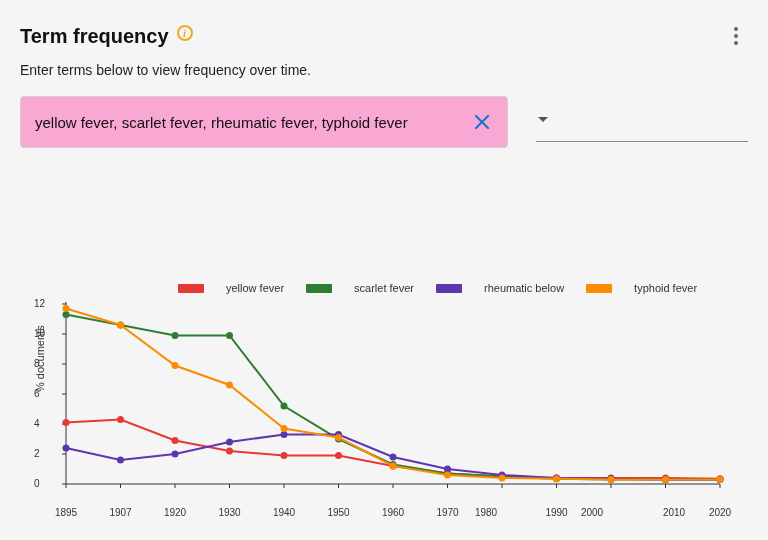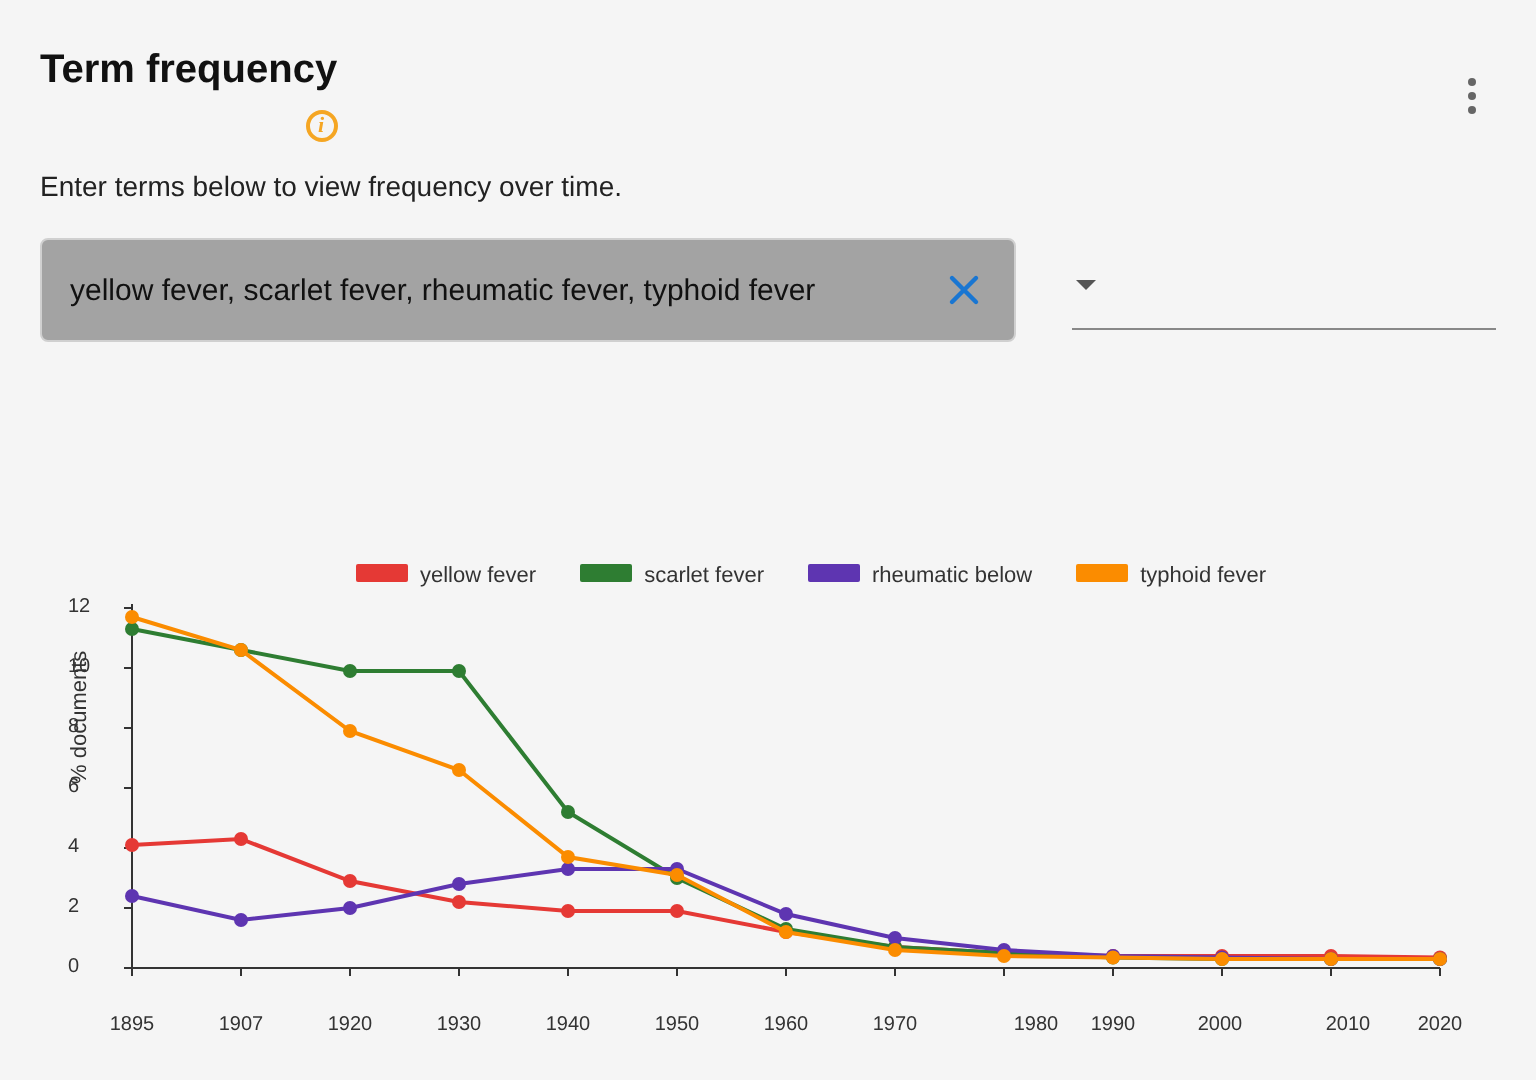--- a/index.html
+++ b/index.html
@@ -1,36 +1,36 @@
 <!DOCTYPE html>
 <html><head>
 <meta charset="utf-8">
 <style>
   * { box-sizing: border-box; margin: 0; padding: 0; }
   html, body { width: 768px; height: 540px; font-family: -apple-system, BlinkMacSystemFont, "Segoe UI", Helvetica, Arial, sans-serif; background: #f5f5f5; }
   .card { width: 768px; height: 540px; background: #f5f5f5; padding: 24px 20px 20px 20px; position: relative; }
   .header-row { display: flex; align-items: center; justify-content: space-between; }
-  .title-wrap { display: flex; align-items: flex-end; gap: 8px; flex-direction: column; }
+  .title-wrap { display: flex; align-items: flex-start; gap: 8px; }
   .title { font-size: 20px; font-weight: 700; color: #111; }
   .info-icon { width: 16px; height: 16px; border: 2px solid #f5a623; border-radius: 50%; display: inline-flex; align-items: center; justify-content: center; color: #f5a623; font-size: 11px; font-weight: 700; font-style: italic; font-family: Georgia, serif; }
   .kebab { width: 24px; height: 24px; display: flex; flex-direction: column; align-items: center; justify-content: center; gap: 3px; cursor: pointer; }
   .kebab span { width: 4px; height: 4px; background: #666; border-radius: 50%; }
   .subtitle { margin-top: 14px; font-size: 14px; color: #222; }
   .controls { margin-top: 18px; display: flex; align-items: center; gap: 28px; }
-  .terms-input { flex: 0 0 488px; height: 52px; background: #a3a3a3; border: 1px solid #d0d0d0; border-radius: 4px; display: flex; align-items: center; padding: 0 14px; }
+  .terms-input { flex: 0 0 488px; height: 52px; background: #f9a8d4; border: 1px solid #d0d0d0; border-radius: 4px; display: flex; align-items: center; padding: 0 14px; }
   .terms-input input { flex: 1; border: none; outline: none; font-size: 15px; color: #111; background: transparent; }
   .clear-btn { width: 22px; height: 22px; display: flex; align-items: center; justify-content: center; cursor: pointer; color: #1976d2; }
   .clear-btn svg { width: 16px; height: 16px; }
   .select-wrap { flex: 1; height: 40px; border-bottom: 1px solid #888; display: flex; align-items: center; justify-content: space-between; padding: 0 2px 4px 2px; cursor: pointer; }
   .select-label { font-size: 15px; color: #111; }
   .select-caret { width: 0; height: 0; border-left: 5px solid transparent; border-right: 5px solid transparent; border-top: 5px solid #555; }
   .chart-area { position: absolute; left: 20px; top: 260px; width: 728px; height: 260px; }
   .plot-region { position: absolute; left: 38px; top: 22px; width: 670px; height: 220px; }
   .legend { position: absolute; left: 120px; top: 0; display: flex; gap: 22px; font-size: 11px; color: #333; }
-  .legend-item { display: flex; align-items: flex-start; gap: 6px; }
+  .legend-item { display: flex; align-items: center; gap: 22px; }
   .legend-swatch { width: 26px; height: 9px; border-radius: 1px; }
   .y-label { position: absolute; left: -24px; top: 110px; transform: rotate(-90deg); transform-origin: left top; font-size: 11px; color: #333; }
   .tick-y { position: absolute; left: -24px; font-size: 10px; color: #333; width: 20px; }
   .tick-x { position: absolute; bottom: -16px; font-size: 10px; color: #333; transform: translateX(-50%); }
   svg.plot { position: absolute; left: 0; top: 0; width: 670px; height: 220px; overflow: visible; }
   .axis { stroke: #333; stroke-width: 1; }
   .series-line { fill: none; stroke-width: 2; }
   .pt { r: 3.5; }
 </style>
 </head>
@@ -175,21 +175,21 @@
         <div class="tick-y" style="top: 46px;">10</div>
         <div class="tick-y" style="top: 16px;">12</div>
         <div class="tick-x" style="left: 8px;">1895</div>
         <div class="tick-x" style="left: 62.5px;">1907</div>
         <div class="tick-x" style="left: 117px;">1920</div>
         <div class="tick-x" style="left: 171.5px;">1930</div>
         <div class="tick-x" style="left: 226px;">1940</div>
         <div class="tick-x" style="left: 280.5px;">1950</div>
         <div class="tick-x" style="left: 335px;">1960</div>
         <div class="tick-x" style="left: 389.5px;">1970</div>
-        <div class="tick-x" style="left: 460px; margin-top: 26px;">1980</div>
+        <div class="tick-x" style="left: 428px; margin-top: 26px;">1980</div>
         <div class="tick-x" style="left: 498.5px;">1990</div>
-        <div class="tick-x" style="left: 552px;">2000</div>
+        <div class="tick-x" style="left: 534px;">2000</div>
         <div class="tick-x" style="left: 616px;">2010</div>
         <div class="tick-x" style="left: 662px;">2020</div>
       </div>
   </div>
 
 </div>
 
 </body></html>

